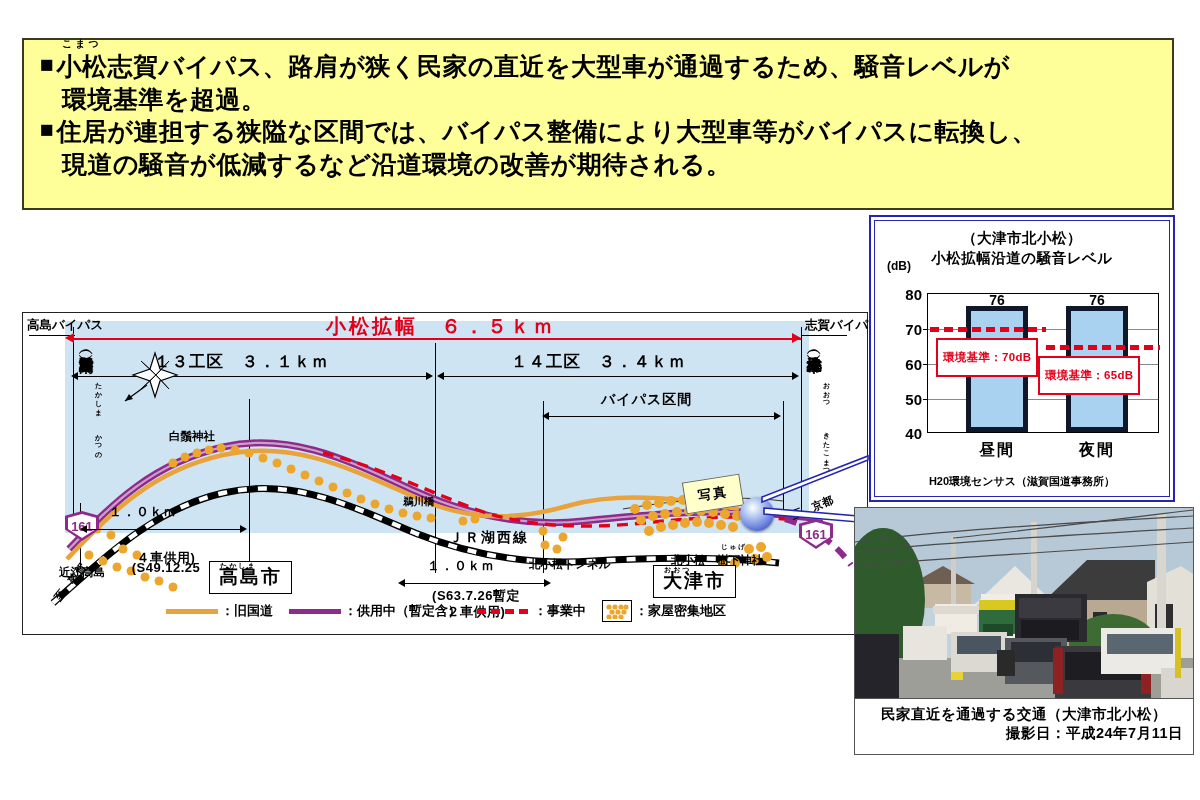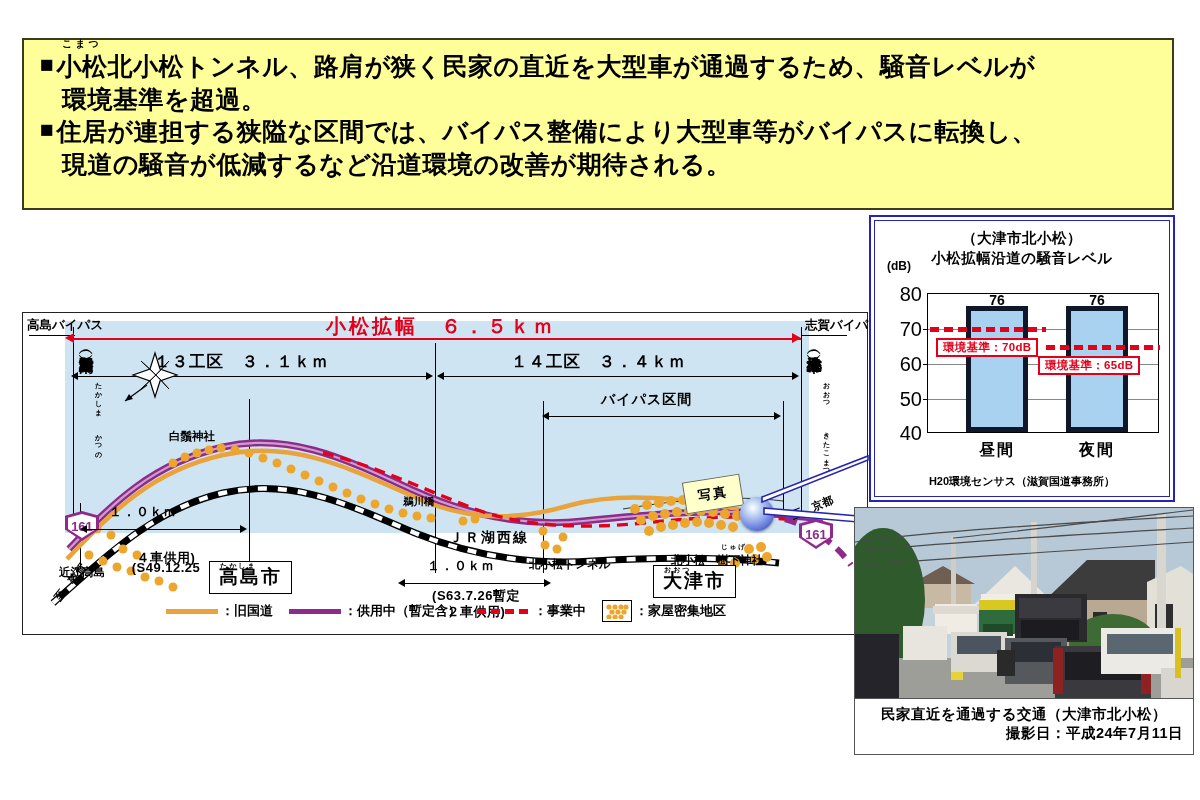--- a/index.html
+++ b/index.html
@@ -119,37 +119,37 @@
     position:absolute;left:0;top:8px;width:100%;text-align:center;
     font-size:14.5px;font-weight:700;line-height:1.35;letter-spacing:.5px;
   }
   #chart-unit{position:absolute;left:12px;top:38px;font-size:12px;font-weight:700;}
   #plot{
     position:absolute;left:52px;top:72px;width:232px;height:140px;
     border:1.2px solid #000;box-sizing:border-box;background:#fff;
   }
   .gridline{position:absolute;left:0;width:100%;height:1px;background:#888;}
   .ytick{position:absolute;right:100%;margin-right:6px;transform:translateY(-50%);
-    font-size:20px;font-weight:400;white-space:nowrap;margin-left:48px;}
+    font-size:15px;font-weight:700;white-space:nowrap;margin-left:48px;}
   .tickmark{position:absolute;left:-5px;width:5px;height:1px;background:#000;}
   .bar{
     position:absolute;bottom:0;background:#a9d2f0;border:5px solid #0f172a;box-sizing:border-box;
   }
   .bar-val{
     position:absolute;width:100%;text-align:center;top:-19px;
     font-size:14px;font-weight:700;
   }
   .xtick{
     position:absolute;top:146px;font-size:16px;font-weight:700;text-align:center;letter-spacing:2px;
   }
   .std-line{position:absolute;height:5px;
     background:repeating-linear-gradient(to right,#e2001a 0 9px,transparent 9px 14px);}
   .std-badge{
     position:absolute;border:2.5px solid #e2001a;background:#fff;color:#e2001a;
-    font-size:11.5px;font-weight:700;padding:0 5px;white-space:nowrap;letter-spacing:.3px;
+    font-size:11.5px;font-weight:700;padding:10px 5px;white-space:nowrap;letter-spacing:.3px;
   }
   #chart-source{
     position:absolute;left:0;bottom:7px;width:100%;text-align:center;
     font-size:11px;font-weight:700;
   }
 
   
   #photo-panel{
     position:absolute;left:854px;top:507px;width:340px;height:248px;
     border:1.5px solid #555;box-sizing:border-box;background:#fff;
@@ -180,21 +180,21 @@
 </head>
 <body>
 
 <div id="headline-box">
   <div class="bullet-line">
     <span class="bullet-sq">■</span>
     <span class="bullet-txt">
       <span class="ruby-wrap">
         <span class="ruby-top">こまつ</span>
         <span>小松</span>
-      </span><span>北小松トンネル、路肩が狭く民家の直近を大型車が通過するため、騒音レベルが</span>
+      </span><span>志賀バイパス、路肩が狭く民家の直近を大型車が通過するため、騒音レベルが</span>
     </span>
   </div>
   <div class="bullet-cont">環境基準を超過。</div>
   <div class="bullet-line">
     <span class="bullet-sq">■</span>
     <span class="bullet-txt">住居が連担する狭隘な区間では、バイパス整備により大型車等がバイパスに転換し、</span>
   </div>
   <div class="bullet-cont">現道の騒音が低減するなど沿道環境の改善が期待される。</div>
 </div>
 

